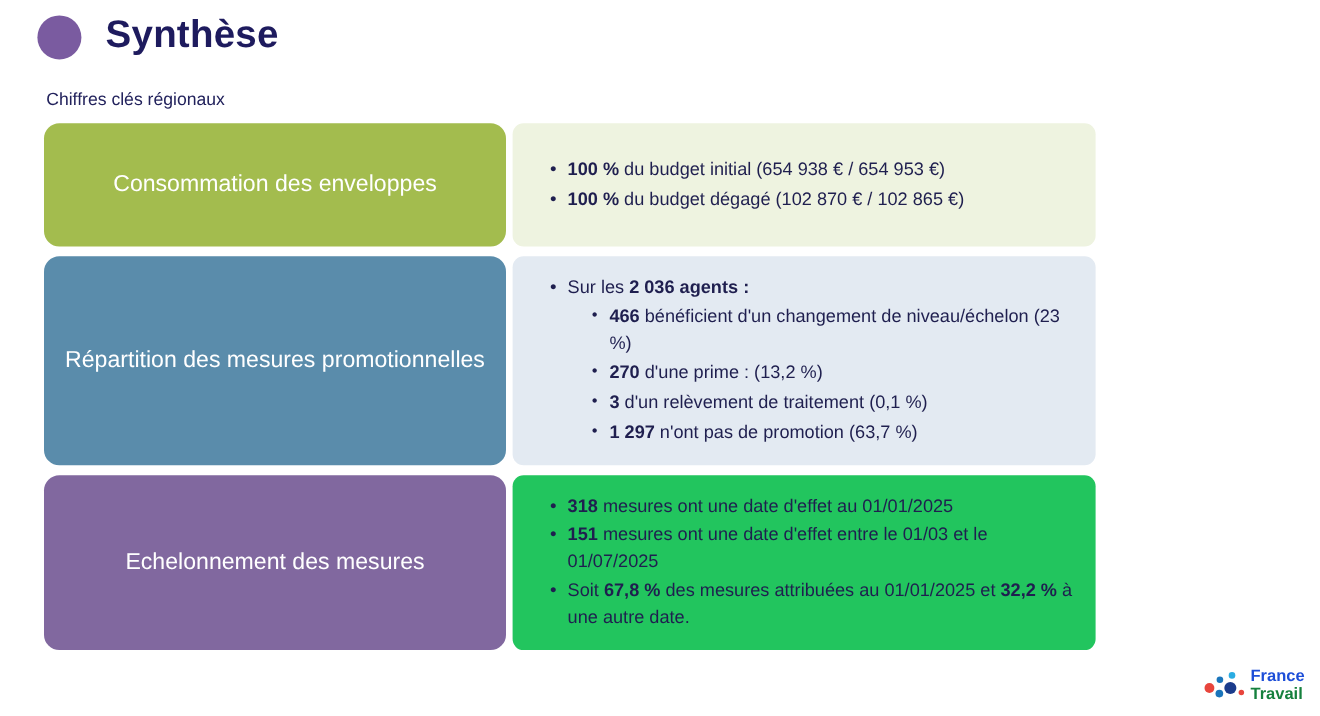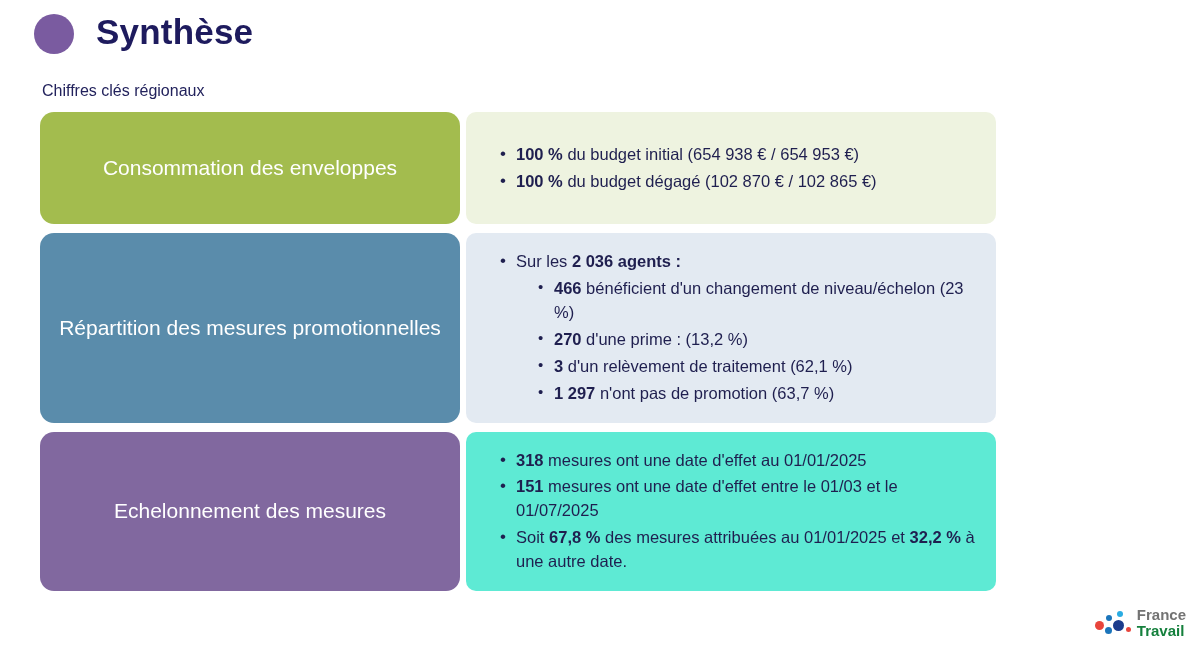--- a/index.html
+++ b/index.html
@@ -151,21 +151,21 @@
   .d3 { width: 11px; height: 11px; background: #1b3c8c; left: 20px; top: 13px; }
   .d4 { width: 6px; height: 6px; background: #1b75bb; left: 13px; top: 8px; }
   .d5 { width: 6px; height: 6px; background: #2aace2; left: 24px; top: 4px; }
   .d6 { width: 5px; height: 5px; background: #e8453c; left: 33px; top: 20px; }
   .logo-text {
     line-height: 1.05;
     font-size: 15px;
     color: #1b3c8c;
     font-weight: bold;
   }
-  .logo-text .l1 { color: #737373; }
+  .logo-text .l1 { color: #1d4ed8; }
   .logo-text .l2 { color: #15803d; }
 </style>
 </head>
 <body>
 
 <div class="title-row">
   <div class="title-bullet"></div>
   <div class="title-text">Synthèse</div>
 </div>
 
@@ -190,31 +190,31 @@
 
   <div class="row r3">
     <div class="label-cell" style="background:#5a8cab">Répartition des mesures promotionnelles</div>
     <div class="content-cell" style="background:#e3eaf2">
       <ul class="bullets">
         <li>
           <span>Sur les </span><b>2 036 agents :</b>
           <ul class="sub">
             <li><b>466</b><span> bénéficient d'un changement de niveau/échelon (23 %)</span></li>
             <li><b>270</b><span> d'une prime : (13,2 %)</span></li>
-            <li><b>3</b><span> d'un relèvement de traitement (62,1 %)</span></li>
+            <li><b>3</b><span> d'un relèvement de traitement (0,1 %)</span></li>
             <li><b>1 297</b><span> n'ont pas de promotion (63,7 %)</span></li>
           </ul>
         </li>
       </ul>
     </div>
   </div>
 
   <div class="row r4">
     <div class="label-cell" style="background:#81689f">Echelonnement des mesures</div>
-    <div class="content-cell" style="background:#5eead4">
+    <div class="content-cell" style="background:#22c55e">
       <ul class="bullets">
         <li><b>318</b><span> mesures ont une date d'effet au 01/01/2025</span></li>
         <li><b>151</b><span> mesures ont une date d'effet entre le 01/03 et le 01/07/2025</span></li>
         <li>
           <span>Soit </span><b>67,8 %</b><span> des mesures attribuées au 01/01/2025 et </span><b>32,2 %</b><span> à une autre date.</span>
         </li>
       </ul>
     </div>
   </div>
 

